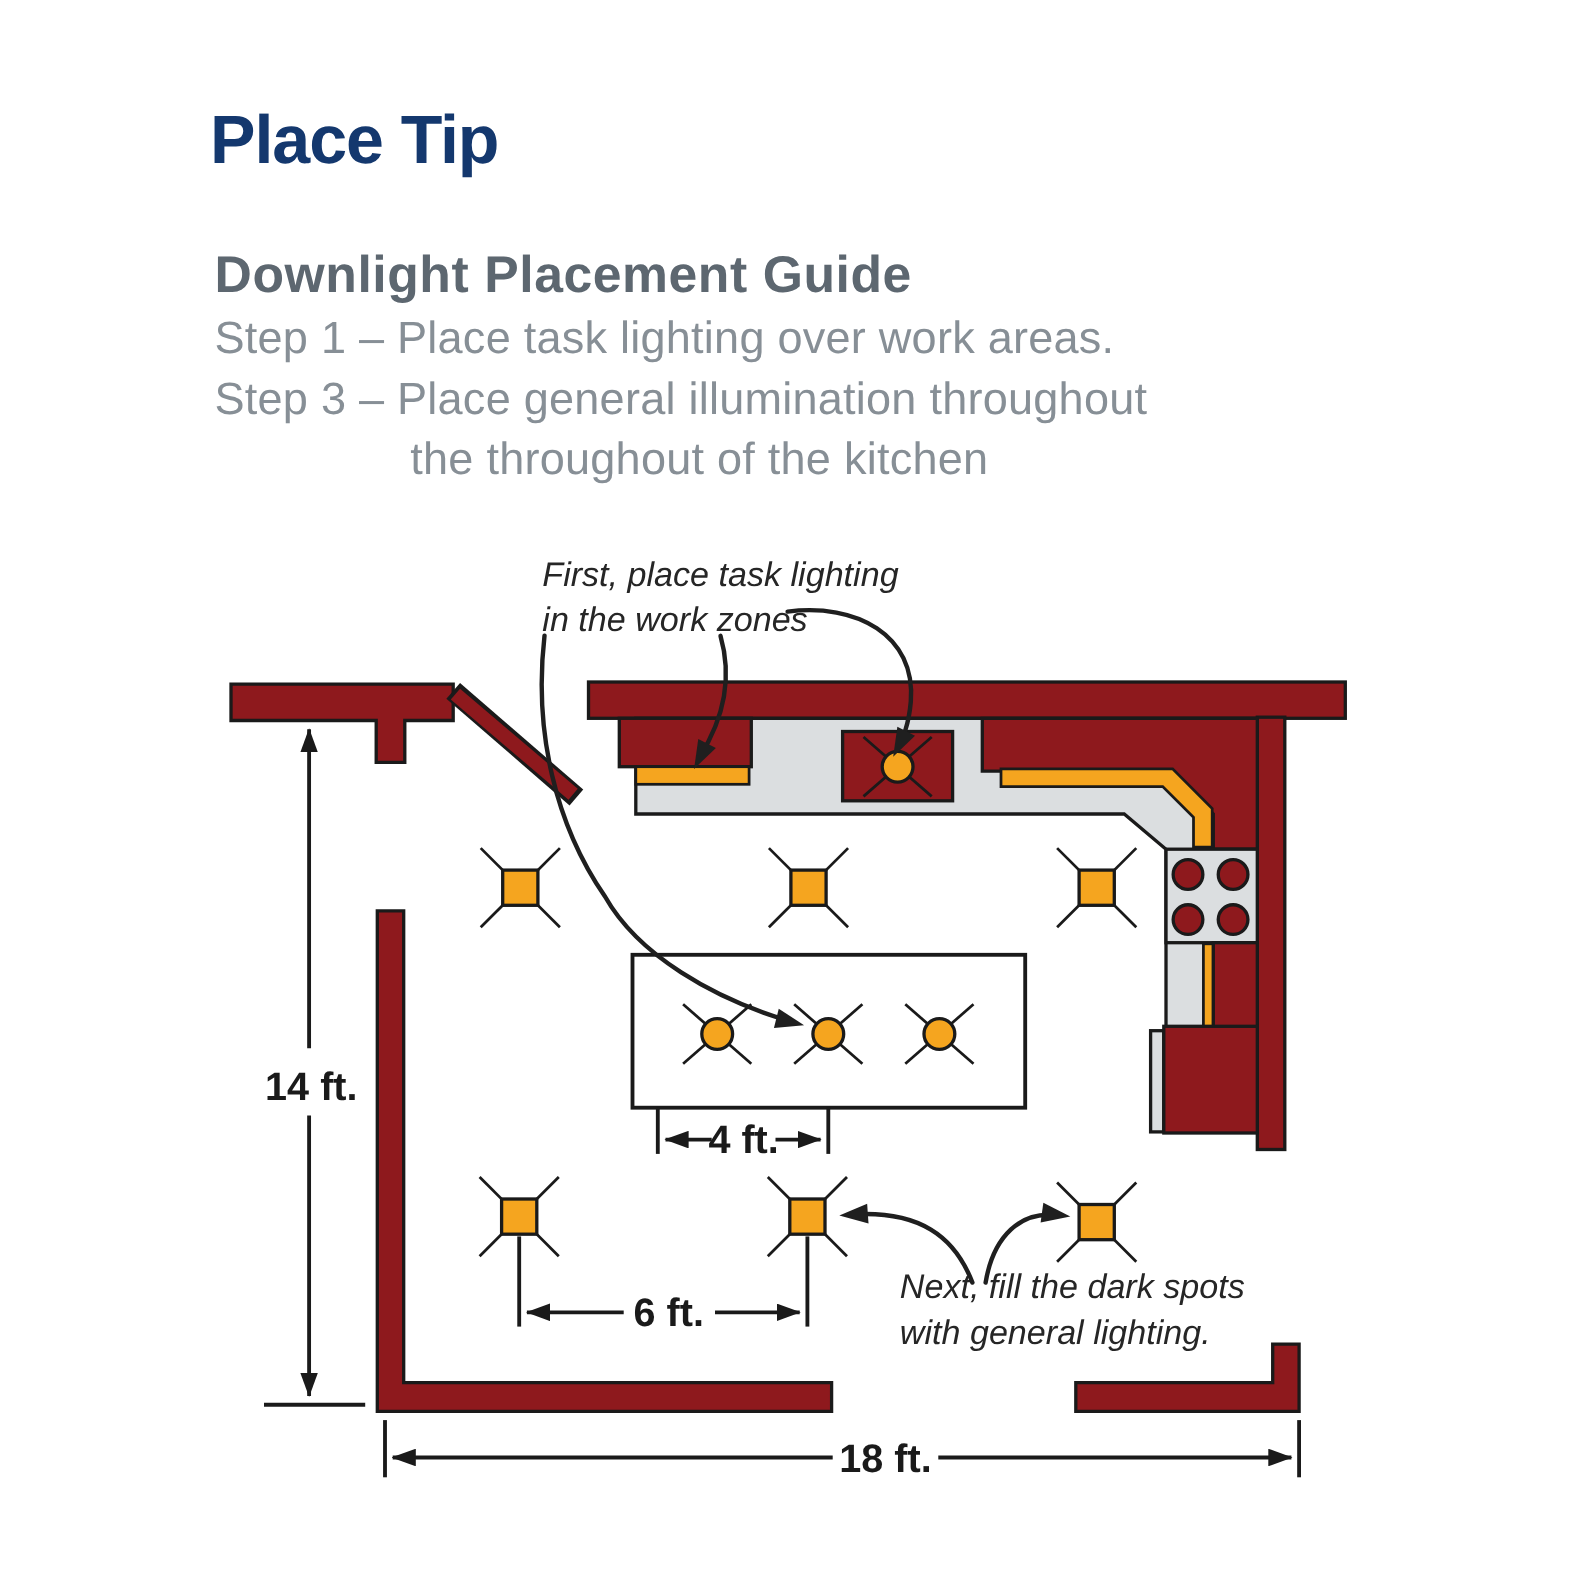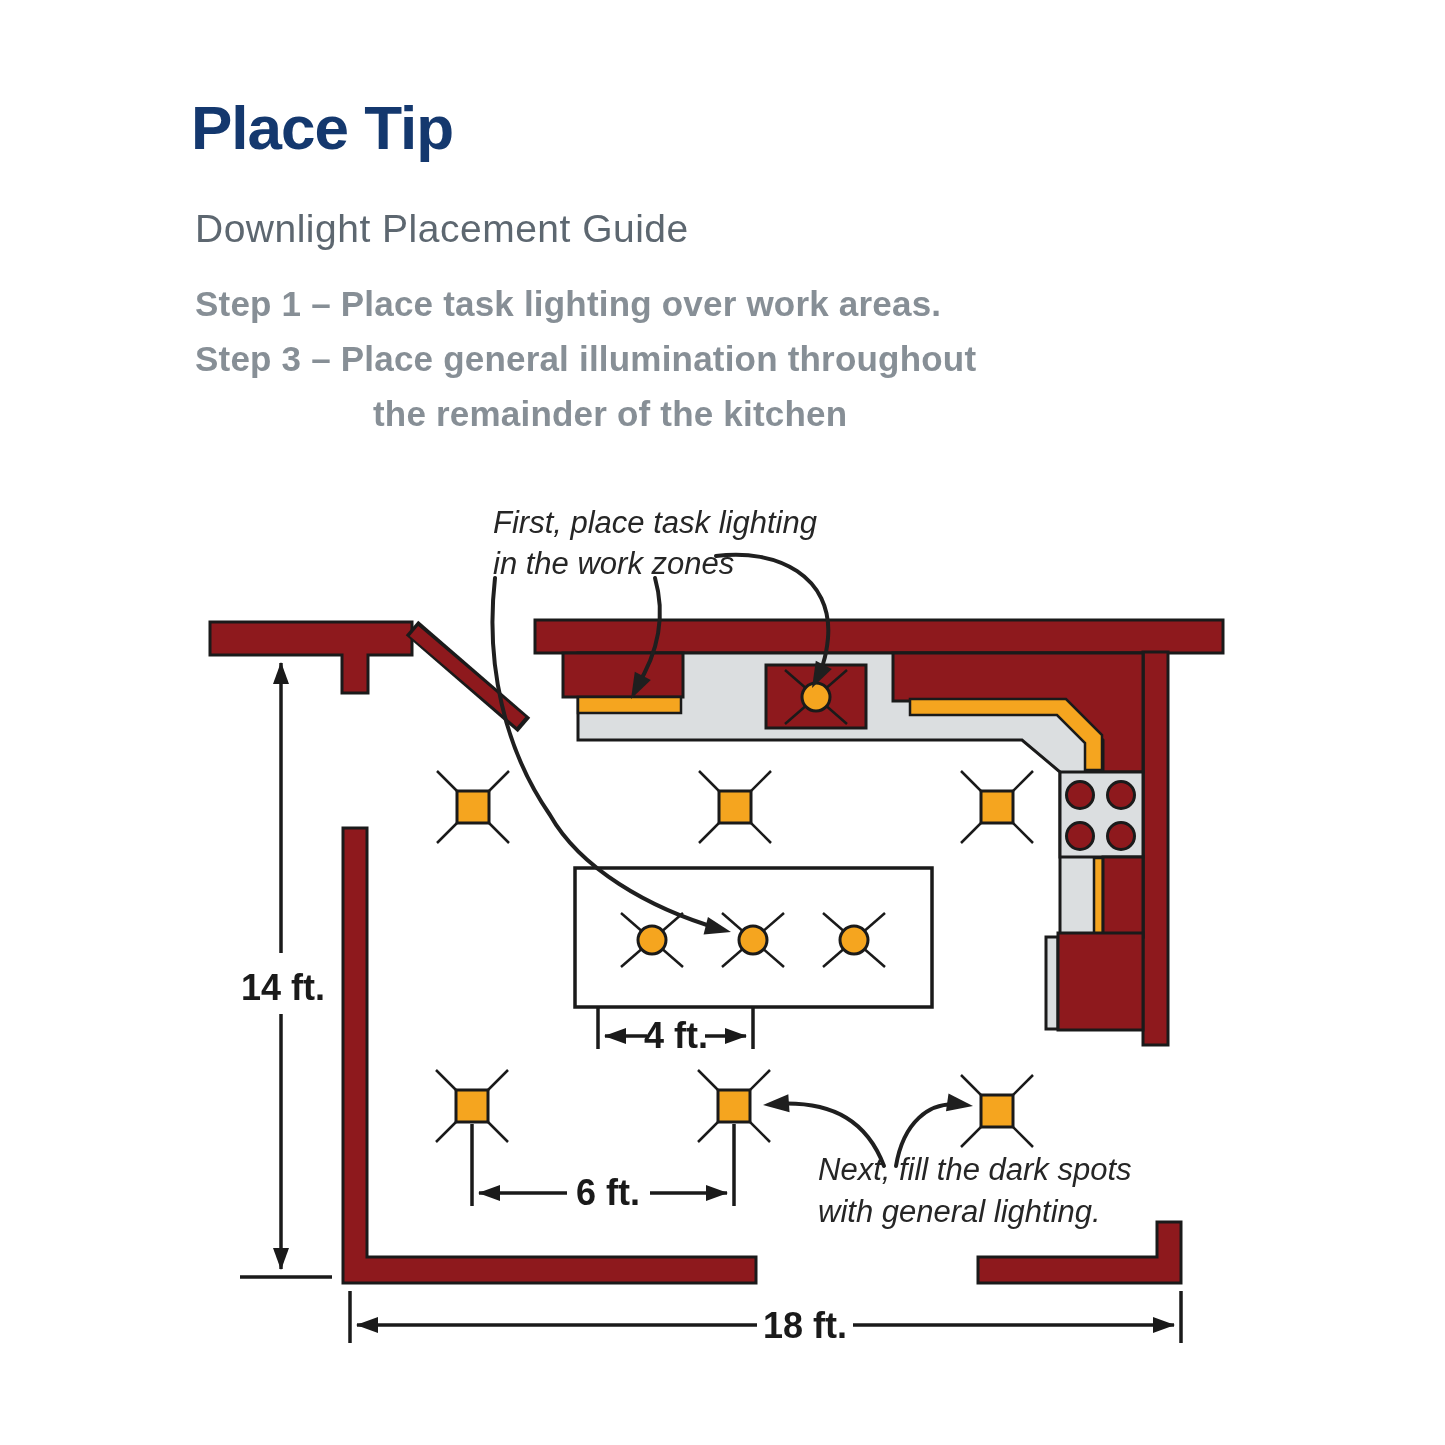--- a/index.html
+++ b/index.html
@@ -15,25 +15,25 @@
   body{
     width:1445px;height:1445px;background:#ffffff;position:relative;
     font-family:"Liberation Sans", sans-serif;overflow:hidden;
   }
   .abs{position:absolute;}
   .page-title{
     left:191px;top:92px;font-size:62px;font-weight:800;
     color:var(--title-navy);letter-spacing:-1px;
   }
   .subtitle{
-    left:195px;top:207px;font-size:39px;font-weight:normal;
+    left:195px;top:221px;font-size:47px;font-weight:bold;
     color:var(--subtitle-gray);letter-spacing:0.5px;
   }
   .step{
-    font-size:35px;font-weight:700;color:var(--step-gray);
+    font-size:41px;font-weight:400;color:var(--step-gray);
     letter-spacing:0.2px;white-space:nowrap;
   }
   #plan-svg{position:absolute;left:0;top:0;}
   .ann-text{
     font-style:italic;font-size:31px;fill:#262626;
     font-family:"Liberation Sans", sans-serif;
   }
   .dim-text{
     font-size:36px;font-weight:bold;fill:var(--line-black);
     font-family:"Liberation Sans", sans-serif;text-anchor:middle;
@@ -47,21 +47,21 @@
   .ann{stroke:#1f1f1f;stroke-width:4;fill:none;stroke-linecap:round;}
   .ahead{fill:#1f1f1f;}
 </style>
 </head>
 <body>
 
 <div class="abs page-title">Place Tip</div>
 <div class="abs subtitle">Downlight Placement Guide</div>
 <div class="abs step" style="left:195px;top:284px;">Step 1 – Place task lighting over work areas.</div>
 <div class="abs step" style="left:195px;top:339px;">Step 3 – Place general illumination throughout</div>
-<div class="abs step" style="left:373px;top:394px;">the remainder of the kitchen</div>
+<div class="abs step" style="left:373px;top:394px;">the throughout of the kitchen</div>
 
 <svg id="plan-svg" width="1445" height="1445" viewBox="0 0 1445 1445">
   <defs>
     <marker id="dimArrow" viewBox="0 0 22 16" refX="21" refY="8" markerWidth="22" markerHeight="16" markerUnits="userSpaceOnUse" orient="auto">
       <path d="M22,8 L0,0 L0,16 Z" fill="#1a1a1a"></path>
     </marker>
   </defs>
 
   <path class="wall" d="M210,622 H412 V655 H368 V693 H342 V655 H210 Z"></path>
 

